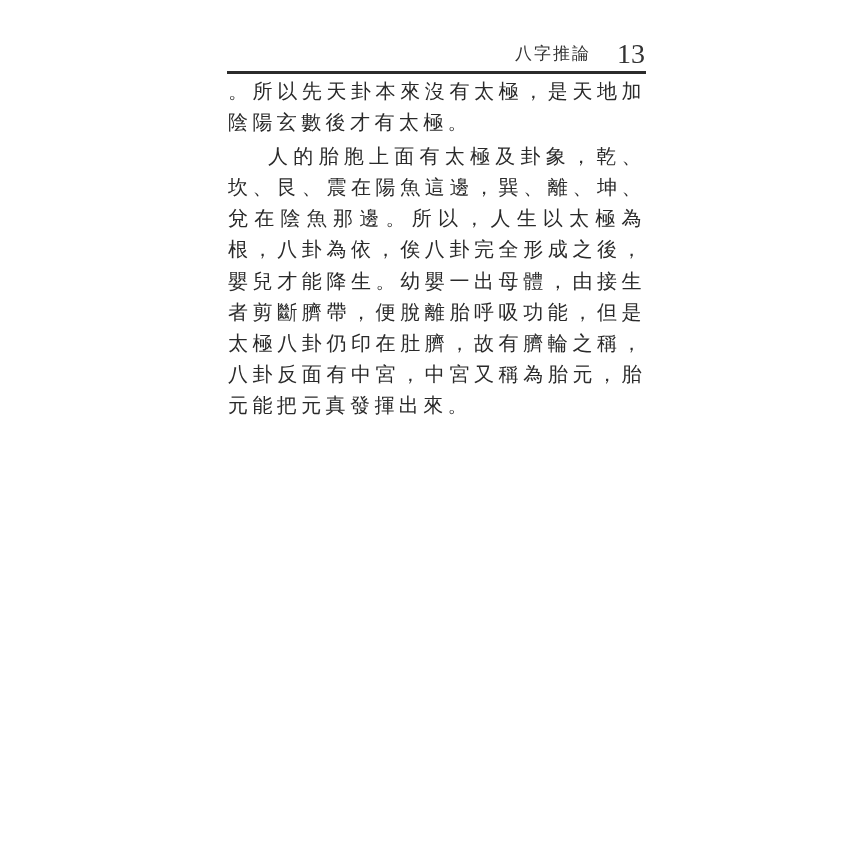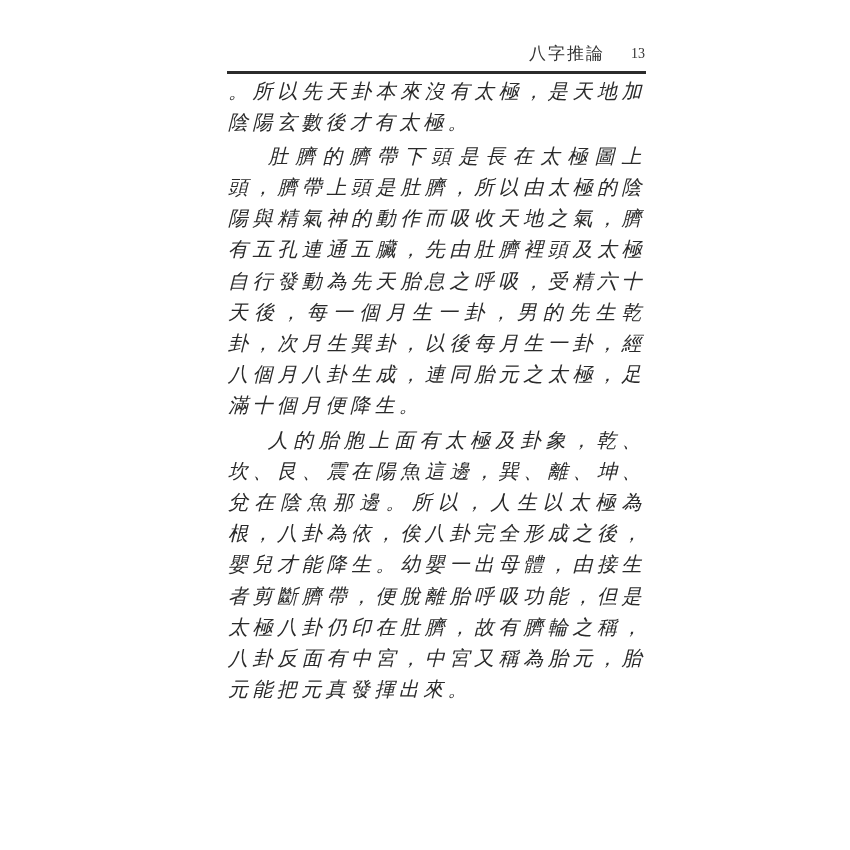--- a/index.html
+++ b/index.html
@@ -31,21 +31,21 @@
       align-items: center;
       gap: 26px;
       font-size: 17px;
       color: #333;
     }
     .header-title {
       letter-spacing: 2px;
     }
     .page-number {
       font-family: "Liberation Serif", "DejaVu Serif", serif;
-      font-size: 14px;
+      font-size: 28px;
       line-height: 21px;
     }
     .header-rule {
       position: absolute;
       top: 71px;
       left: 0;
       width: 419px;
       height: 3px;
       background: #2b2b2b;
     }
@@ -55,38 +55,36 @@
       left: 1px;
       width: 418px;
       font-size: 20px;
       line-height: 31.1px;
       letter-spacing: 4.4px;
       text-align: justify;
     }
     .body-text p {
       margin: 0 0 4px 0;
       word-break: break-all;
-      font-style: italic;
     }
     .body-text p.indent {
       text-indent: 2em;
     }
     .body-text p.first {
       margin-bottom: 3px;
     }
   </style>
 </head>
 <body>
 
 <div class="page">
   <div class="running-header">
     <span class="header-title">八字推論</span>
     <span class="page-number">13</span>
   </div>
   <div class="header-rule"></div>
 
   <div class="body-text">
     <p class="first">。所以先天卦本來沒有太極，是天地加陰陽玄數後才有太極。</p>
-    <p class="indent">肚臍的臍帶下頭是長在太極圖上頭，臍帶上頭是肚臍，所以由太極的陰陽與精氣神的動作而吸收天地之氣，臍有五孔連通五臟，先由肚臍裡頭及太極自行發動為先天胎息之呼吸，受精六十天後，每一個月生一卦，男的先生乾卦，次月生巽卦，以後每月生一卦，經八個月八卦生成，連同胎元之太極，足滿十個月便降生。</p>
     <p class="indent">人的胎胞上面有太極及卦象，乾、坎、艮、震在陽魚這邊，巽、離、坤、兌在陰魚那邊。所以，人生以太極為根，八卦為依，俟八卦完全形成之後，嬰兒才能降生。幼嬰一出母體，由接生者剪斷臍帶，便脫離胎呼吸功能，但是太極八卦仍印在肚臍，故有臍輪之稱，八卦反面有中宮，中宮又稱為胎元，胎元能把元真發揮出來。</p>
 
   </div>
 </div>
 
 </body></html>

